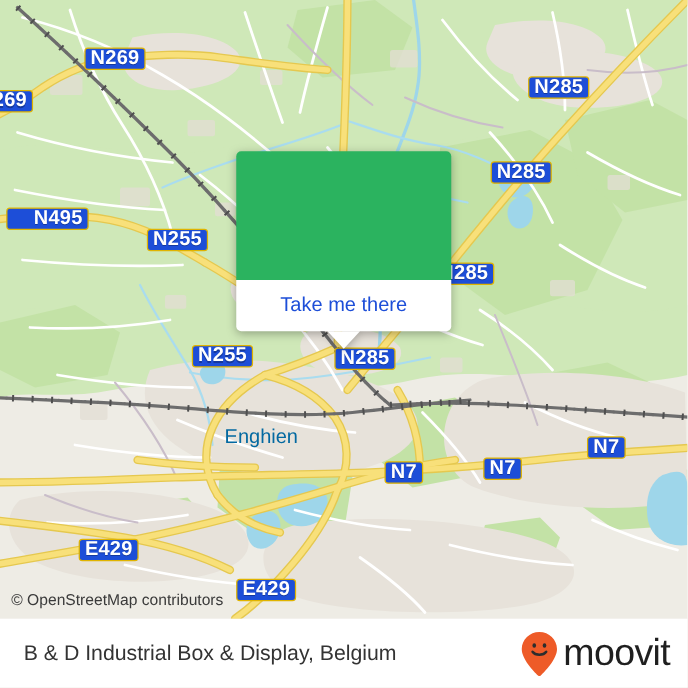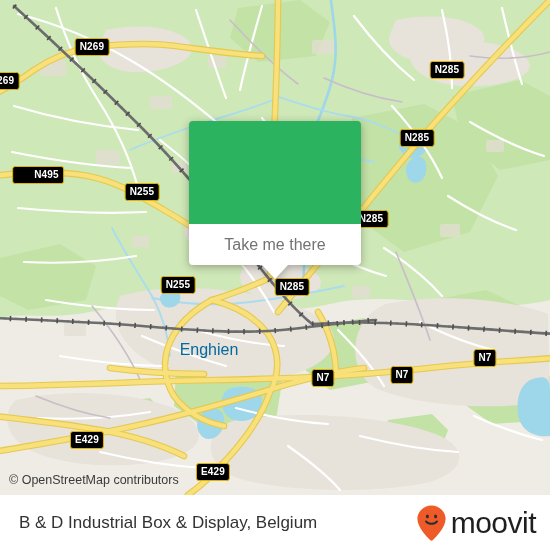--- a/index.html
+++ b/index.html
@@ -14,25 +14,25 @@
   #map{
     position:absolute;left:0;top:0;width:550px;height:495px;
     background:#eceae3;
     overflow:hidden;
   }
   #map svg{position:absolute;left:0;top:0;}
 
   
   .shield{
     position:absolute;
-    background:#000000;
+    background:#1d4ed8;
     border:1.6px solid #e0b400;
     border-radius:3px;
     color:#ffffff;
-    font-size:10px;
+    font-size:16px;
     font-weight:bold;
     line-height:14px;
     height:14px;
     padding:1px 4px 1px 4px;
     letter-spacing:.2px;
     text-shadow:0 1px 0 rgba(0,0,0,.28);
     white-space:nowrap;
     transform:translate(-50%,-50%);
     box-sizing:content-box;
   }
@@ -63,21 +63,21 @@
   #popup-image{
     height:103px;
     background:#2bb35f;
     border-radius:4px 4px 0 0;
   }
   #popup-action{
     background:#ffffff;
     height:41px;
     border-radius:0 0 4px 4px;
     display:flex;align-items:center;justify-content:center;
-    color:#737373;
+    color:#1d4ed8;
     font-size:16px;
     cursor:pointer;
   }
   #popup-tail{
     position:absolute;
     left:50%;top:144px;
     width:0;height:0;
     transform:translateX(-50%);
     border-left:13px solid transparent;
     border-right:13px solid transparent;

